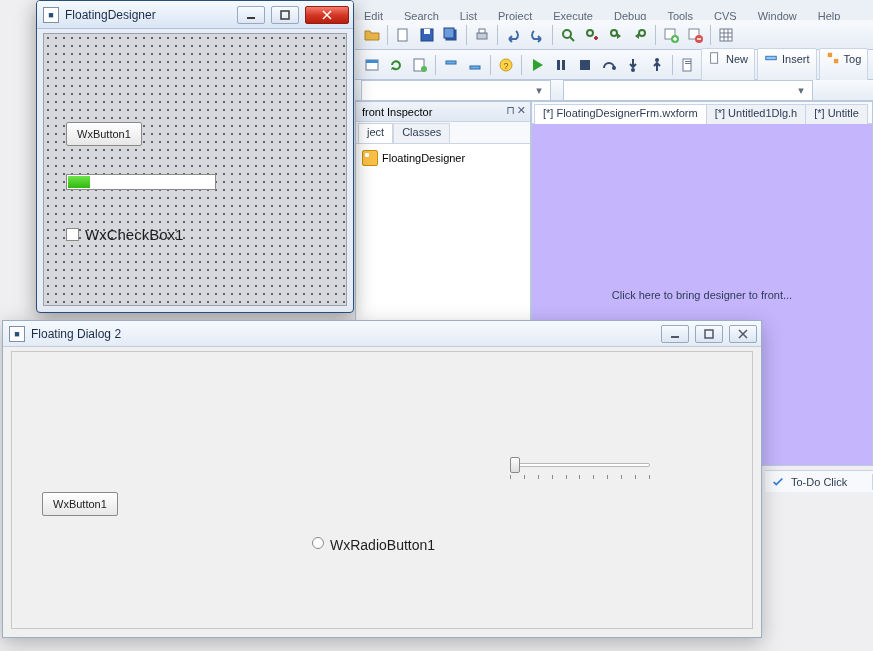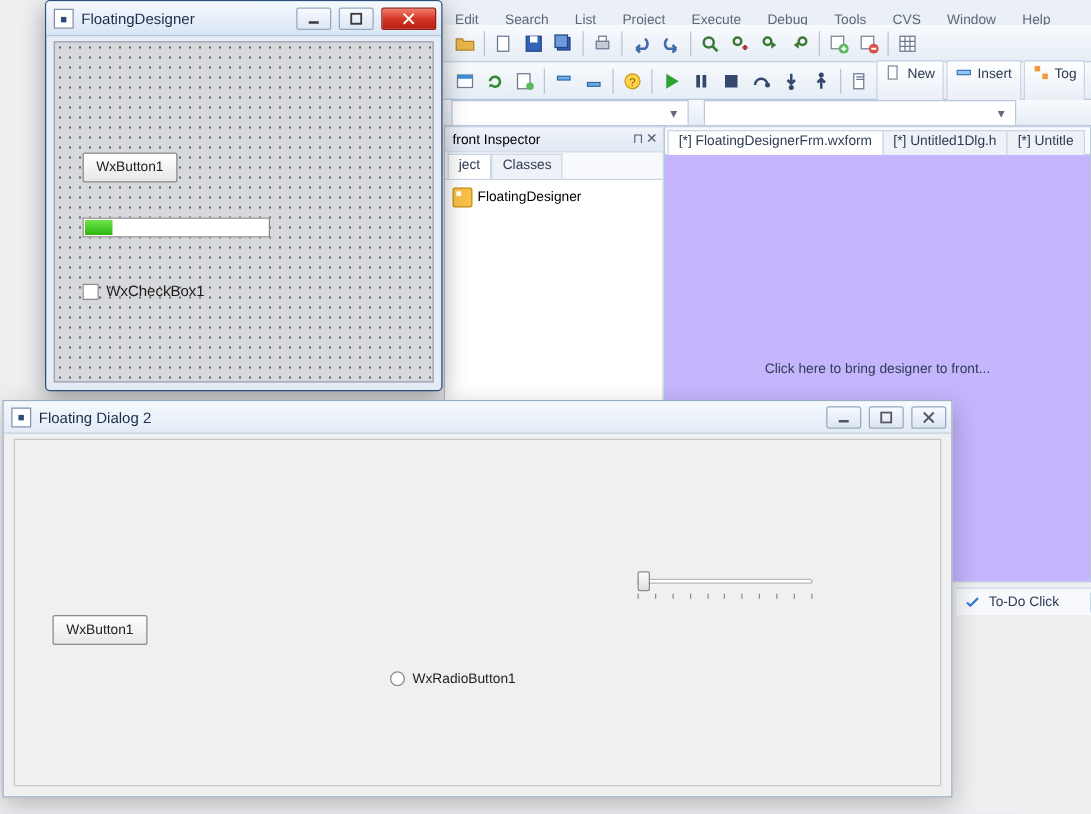--- a/index.html
+++ b/index.html
@@ -57,31 +57,31 @@
 .wbtn.close{background:linear-gradient(#F47C6B,#D43827,#B81E0E);border-color:#8f2016;width:44px;color:#fff}
 .wbtn svg{width:10px;height:10px}
 #win1 .client{position:absolute;left:6px;top:32px;right:6px;bottom:6px;
   background-color:#d6d8db;
   background-image:radial-gradient(#5c636d 1px, transparent 1px);
   background-size:8px 8px;
   border:1px solid #9aa2ad}
 #win1 .wxbtn{position:absolute;left:22px;top:88px;height:24px;min-width:75px;padding:0 10px;background:linear-gradient(#fff,#e7e7e7);border:1px solid #8a8a8a;border-radius:2px;display:flex;align-items:center;justify-content:center;font-size:11px;color:#1d1d1d}
 #win1 .prog{position:absolute;left:22px;top:140px;width:150px;height:16px;background:#fff;border:1px solid #8a8a8a}
 #win1 .prog .fill{position:absolute;left:1px;top:1px;width:22px;height:12px;background:linear-gradient(#6fe34a,#2fb80f)}
-#win1 .chk{position:absolute;left:22px;top:192px;display:flex;align-items:center;gap:6px;font-size:12px;color:#1d1d1d}
+#win1 .chk{position:absolute;left:22px;top:192px;display:flex;align-items:center;gap:6px;font-size:15px;color:#1d1d1d}
 #win1 .chk .box{width:13px;height:13px;background:#fff;border:1px solid #8a8a8a}
 
 
 #win2{position:absolute;left:2px;top:320px;width:760px;height:318px;background:#f0f0f0;border:1px solid #9aaec4;box-shadow:0 6px 20px rgba(0,0,0,.25);overflow:hidden}
 #win2 .titlebar{height:26px;background:linear-gradient(#F6FAFF,#E3EBF5);display:flex;align-items:center;padding:0 4px 0 6px;gap:6px;border-bottom:1px solid #c1ceda}
 #win2 .titlebar .ic{width:16px;height:16px;background:#fff;border:1px solid #7d90a8;display:flex;align-items:center;justify-content:center;font-size:9px;color:#2b4e7a}
 #win2 .titlebar .ttl{flex:1;font-size:12px;color:#1b2d48}
 #win2 .client{position:absolute;left:8px;top:30px;right:8px;bottom:8px;background:#f0f0f0;border:1px solid #c8c8c8}
 #win2 .wxbtn{position:absolute;left:30px;top:140px;height:24px;min-width:75px;padding:0 10px;background:linear-gradient(#fff,#e7e7e7);border:1px solid #8a8a8a;border-radius:2px;display:flex;align-items:center;justify-content:center;font-size:11px;color:#1d1d1d}
-#win2 .radio{position:absolute;left:300px;top:185px;display:flex;align-items:flex-end;gap:6px;font-size:11px;color:#1d1d1d}
+#win2 .radio{position:absolute;left:300px;top:185px;display:flex;align-items:flex-start;gap:6px;font-size:14px;color:#1d1d1d}
 #win2 .radio .dot{width:12px;height:12px;border:1px solid #8a8a8a;border-radius:50%;background:#fff}
 #win2 .slider{position:absolute;left:498px;top:105px;width:140px;height:30px}
 #win2 .slider .track{position:absolute;left:0;top:6px;right:0;height:4px;background:#fff;border:1px solid #b7b7b7;border-radius:2px}
 #win2 .slider .thumb{position:absolute;left:0;top:0;width:10px;height:16px;background:linear-gradient(#fdfdfd,#dedede);border:1px solid #8a8a8a;border-radius:2px}
 #win2 .slider .ticks{position:absolute;left:0;top:18px;right:0;display:flex;justify-content:space-between}
 #win2 .slider .ticks i{width:1px;height:4px;background:#8a8a8a;display:block}
 </style>
 </head>
 <body>
 

